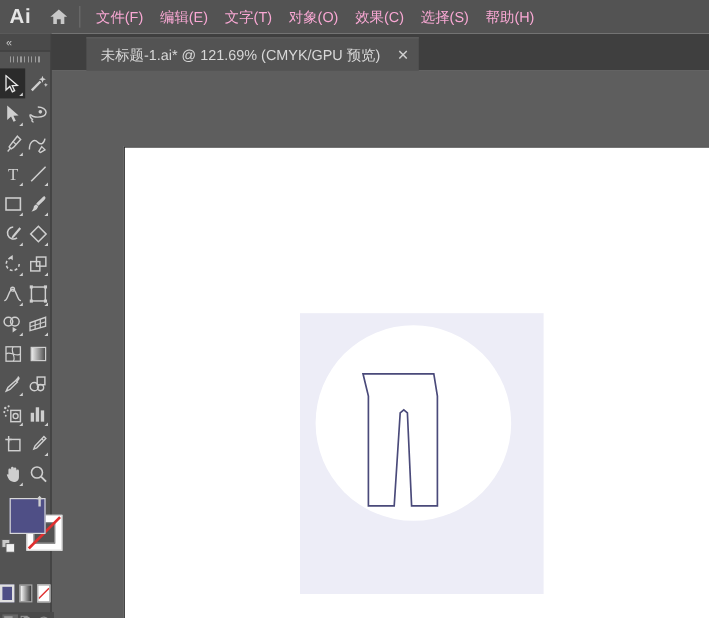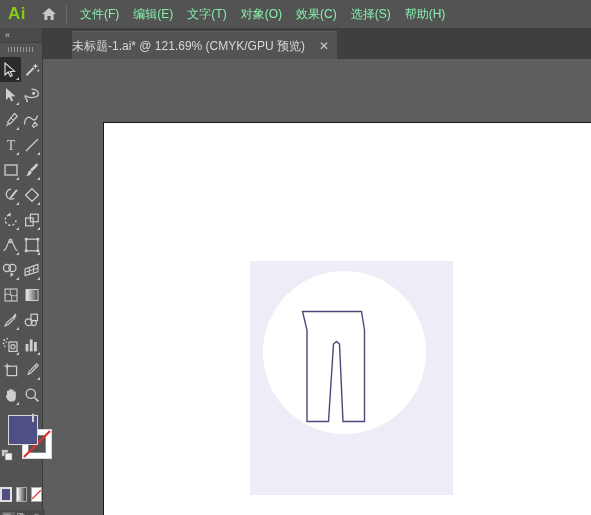--- a/index.html
+++ b/index.html
@@ -11,40 +11,40 @@
   }
   #app{position:relative;width:591px;height:515px;}
 
   
   .menubar{
     position:absolute;left:0;top:0;width:591px;height:28px;
     background:#535353;display:flex;align-items:center;
   }
   .ai-logo{
     width:34px;height:28px;display:flex;align-items:center;justify-content:center;
-    color:#84cc16;font-size:17px;font-weight:bold;font-style:normal;
+    color:#e5e5e5;font-size:17px;font-weight:bold;font-style:normal;
     letter-spacing:.5px;
     text-align:center;
   }
   .home-ico{width:30px;height:28px;display:flex;align-items:center;justify-content:center;}
   .menu-sep{width:1px;height:18px;background:#6d6d6d;margin:0 6px 0 2px;}
   .menu-items{display:flex;align-items:center;}
   .menu-item{
-    color:#86efac;font-size:12px;padding:3px 7px;white-space:nowrap;cursor:default;
+    color:#f9a8d4;font-size:12px;padding:3px 7px;white-space:nowrap;cursor:default;
   }
 
   
   .tabbar{
     position:absolute;left:0;top:28px;width:591px;height:31px;
     background:#3f3f3f;
   }
   .tab{
     position:absolute;left:72px;top:3px;height:28px;
     background:#535353;display:flex;align-items:center;
-    padding:0 6px 0 0;border-top:1px solid #5f5f5f;
+    padding:0 6px 0 12px;border-top:1px solid #5f5f5f;
   }
   .tab-label{color:#d8d8d8;font-size:12px;white-space:nowrap;}
   .tab-close{
     color:#cfcfcf;font-size:12px;margin-left:12px;width:14px;text-align:center;cursor:default;
   }
 
   
   .toolpanel{
     position:absolute;left:0;top:28px;width:42px;height:487px;
     background:#535353;border-right:1px solid #3b3b3b;

